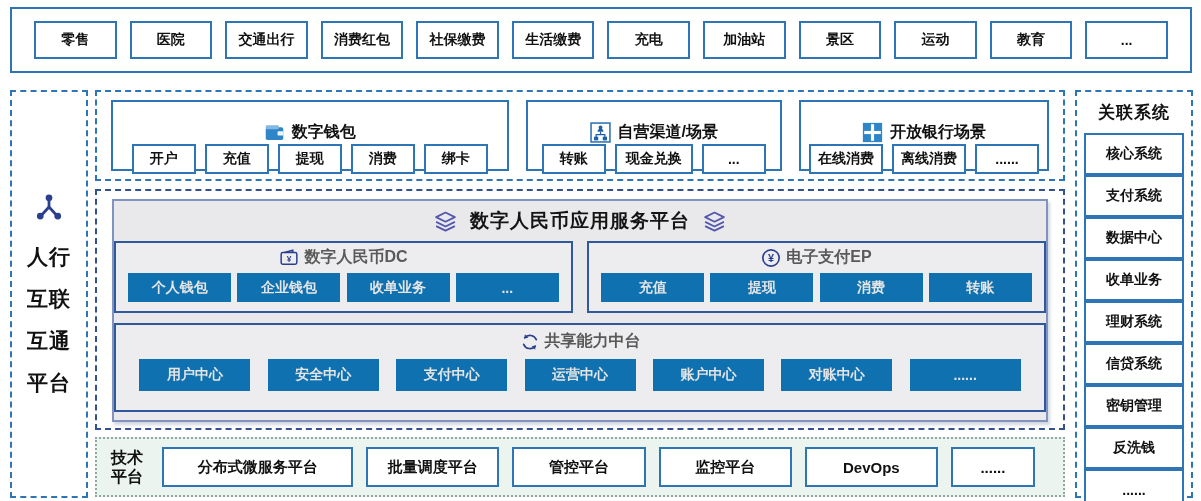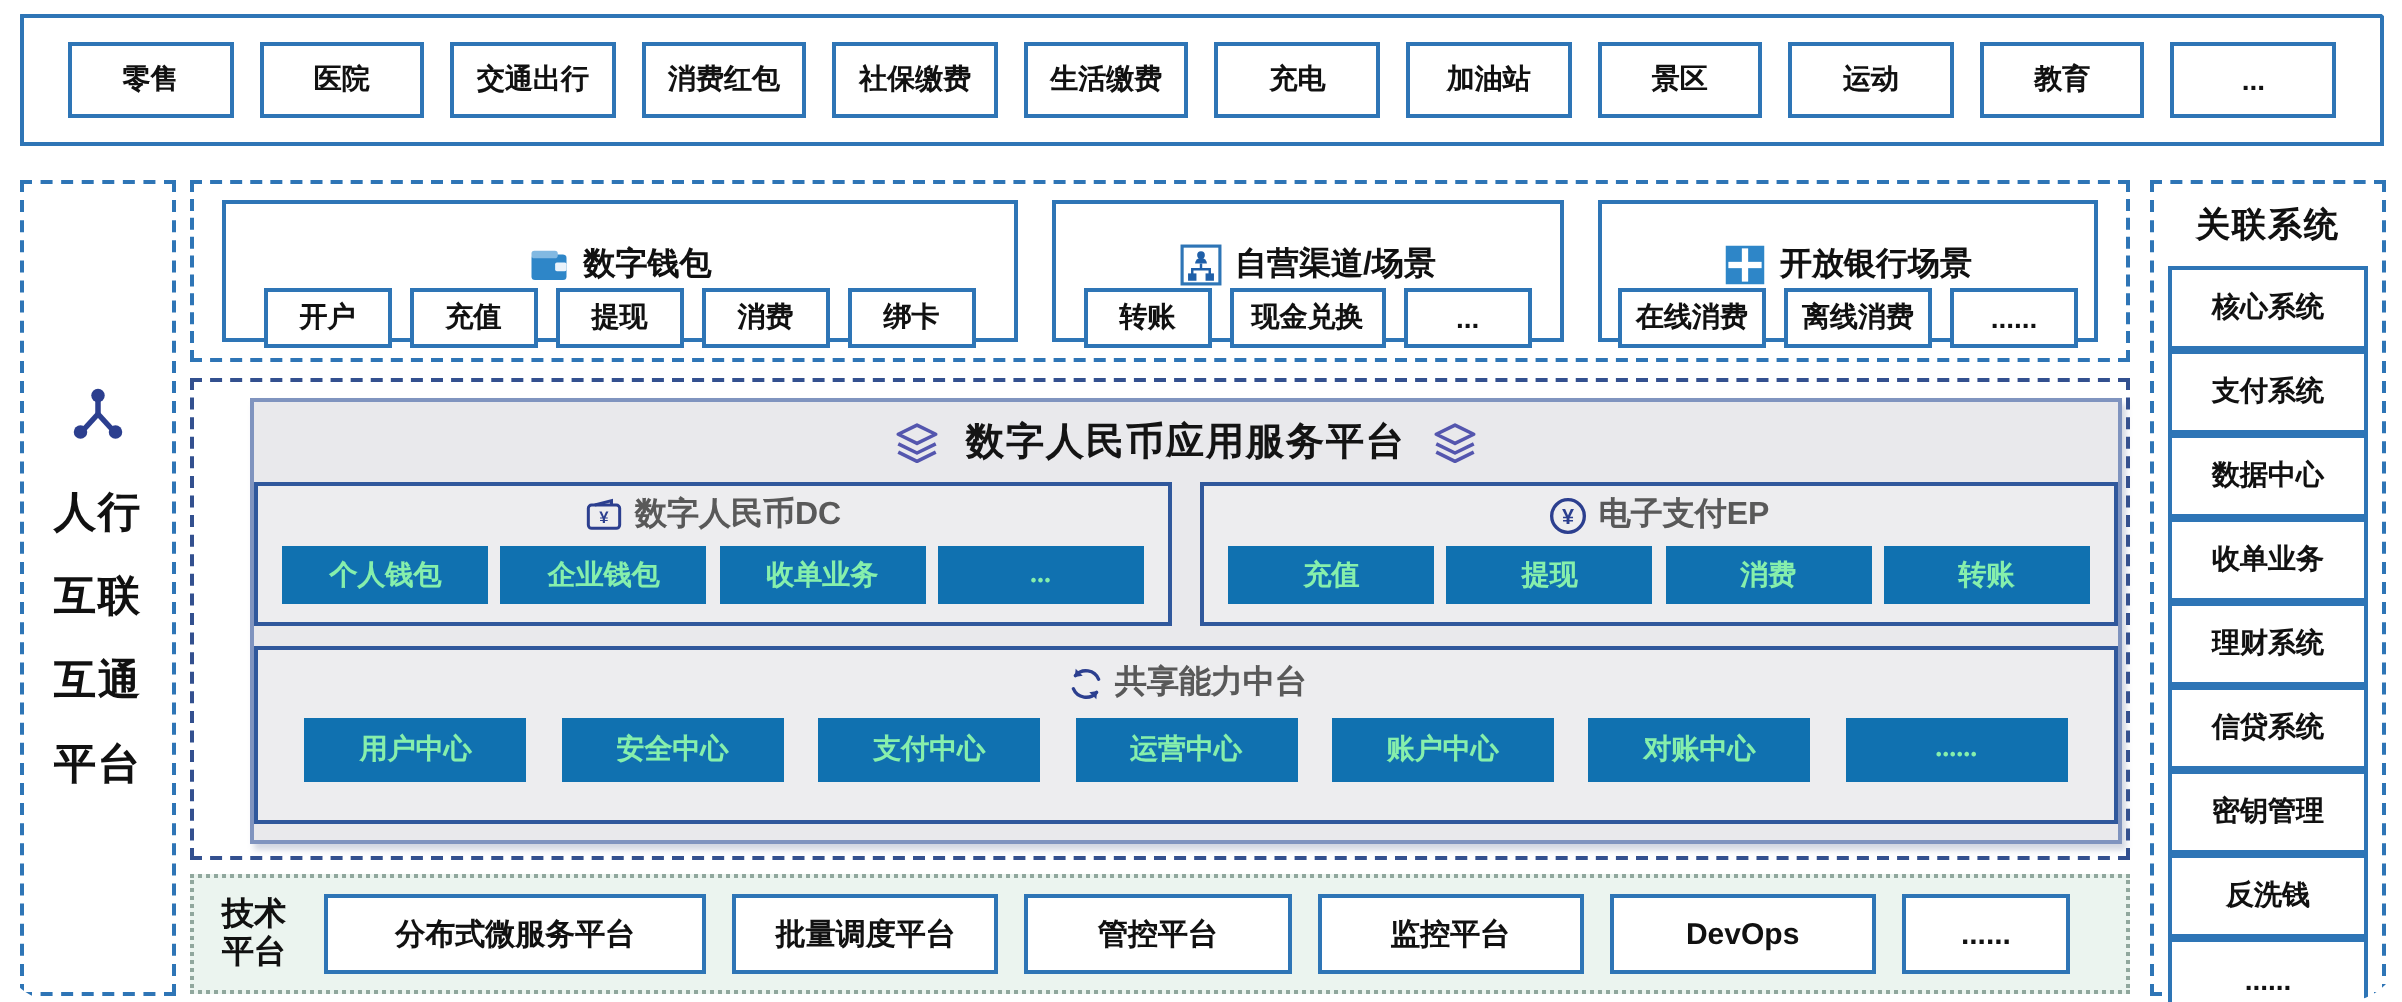--- a/index.html
+++ b/index.html
@@ -1,18 +1,18 @@
 <!DOCTYPE html>
 <html><head>
 <meta charset="utf-8">
 <style>
   * { margin:0; padding:0; box-sizing:border-box; }
   html,body { background:#fff; }
   body { font-family:"Liberation Sans", sans-serif; font-weight:bold; color:#111; }
-  .canvas { position:relative; width:1201px; height:501px; background:#fff; overflow:hidden;border-radius:29px; }
+  .canvas { position:relative; width:1201px; height:501px; background:#fff; overflow:hidden; }
 
   
   .top-apps { position:absolute; left:10px; top:7px; width:1182px; height:66px;
     border:2px solid #2e75b6; display:flex; align-items:center; gap:13px; padding:0 22px; background:#fff; }
   .app-chip { flex:1; height:38px; border:2px solid #2e75b6; background:#fff;
     display:flex; align-items:center; justify-content:center; font-size:14px; }
 
   
   .left-panel { position:absolute; left:10px; top:90px; width:78px; height:408px;
     border:2px dashed #2e75b6; background:#fff; display:flex; flex-direction:column;
@@ -26,32 +26,32 @@
   .service-card { border:2px solid #2e75b6; background:#fff; display:flex; flex-direction:column; }
   .sc-wallet { width:400px; } .sc-channel { width:258px; } .sc-openbank { width:250px; }
   .service-head { height:32px; display:flex; align-items:center; justify-content:center; gap:7px; font-size:16px;margin-top:20px; }
   .service-items { display:flex; justify-content:center; align-items:flex-end; gap:9px; padding:1px 8px 0; }
   .mini { border:2px solid #2e75b6; background:#fff; height:30px; min-width:64px; padding:0 9px;
     display:flex; align-items:center; justify-content:center; font-size:14px; white-space:nowrap; }
 
   
   .main-dashed { position:absolute; left:95px; top:189px; width:970px; height:241px;
     border:2px dashed #33508f; background:#fff; }
-  .platform { position:absolute; left:28px; top:8px; width:936px; height:223px;
+  .platform { position:absolute; left:15px; top:8px; width:936px; height:223px;
     background:#e9e9ec; border:2px solid #8094bf; box-shadow:2px 3px 3px rgba(80,95,140,.25); padding:0 0 9px; }
   .platform-title { height:40px; display:flex; align-items:center; justify-content:center; gap:12px;
     font-size:19px; color:#141414; letter-spacing:1px; }
   .sec { background:#ededef; border:2px solid #30589c; }
   .dcep-row { display:flex; gap:14px; }
   .dcep-row .sec { flex:1; height:72px; display:flex; flex-direction:column; }
   .sec-head { height:29px; display:flex; align-items:center; justify-content:center; gap:5px;
     font-size:16px; color:#595959; }
   .btn-row { flex:1; display:flex; justify-content:space-evenly; align-items:flex-start; padding:1px 6px 0; }
-  .btn { background:#1071b0; color:#86efac; width:103px; height:29px; font-size:14px;
-    display:flex; align-items:center; justify-content:center; white-space:nowrap;font-family:Liberation Serif, serif; }
+  .btn { background:#1071b0; color:#e5e5e5; width:103px; height:29px; font-size:14px;
+    display:flex; align-items:center; justify-content:center; white-space:nowrap; }
   .mid-sec { margin-top:10px; height:89px; display:flex; flex-direction:column; }
   .mid-sec .sec-head { height:33px; }
   .mid-sec .btn { width:111px; height:32px; }
 
   
   .tech { position:absolute; left:95px; top:437px; width:970px; height:60px;
     border:2px dotted #90a79d; background:#ebf4ef; display:flex; align-items:center; gap:13px; padding:0 28px 0 8px; }
   .tech-label { font-size:16px; line-height:19px; text-align:center; width:44px; flex:none; }
   .tech-items { flex:1; display:flex; gap:13px; height:40px; }
   .titem { flex:1; border:2px solid #2e75b6; background:#fff; display:flex; align-items:center;

